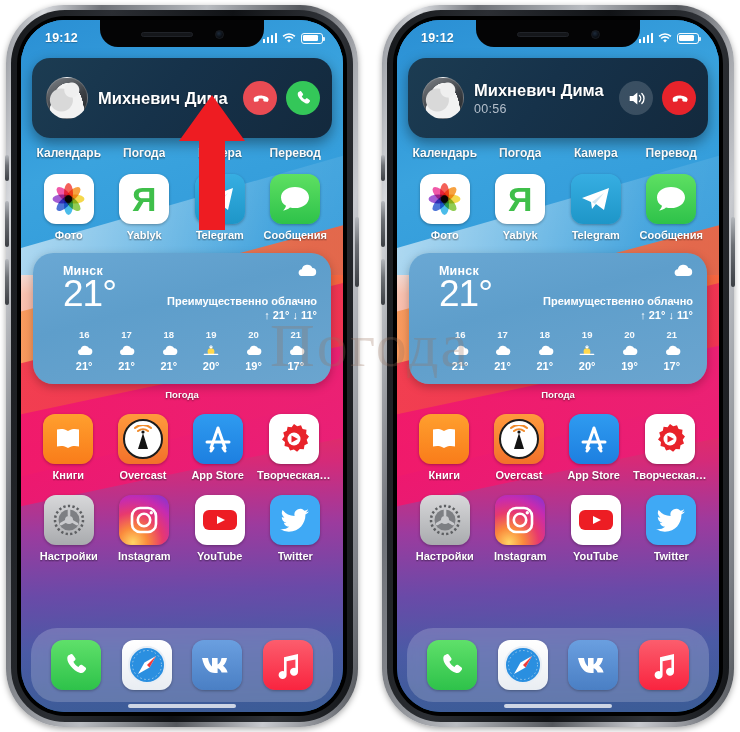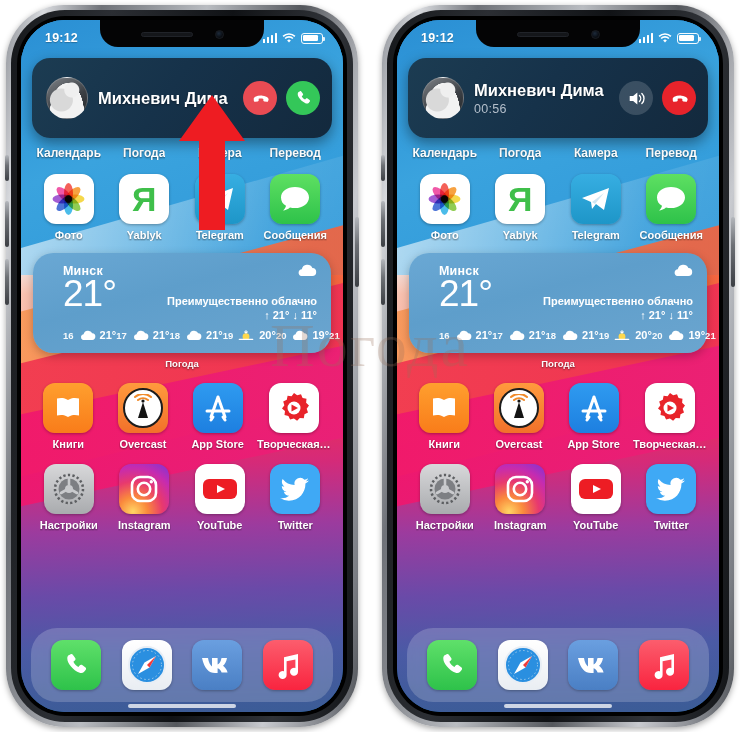--- a/index.html
+++ b/index.html
@@ -326,21 +326,21 @@
   .w-temp { font-size: 37px; font-weight: 300; line-height: .95; margin-top: -2px; letter-spacing: -1px; }
   .w-right { text-align: right; padding-top: 17px; }
   .w-cond { font-size: 11px; font-weight: bold; }
   .w-hl { font-size: 11px; font-weight: bold; margin-top: 2px; }
   .w-cloud-corner { position: absolute; right: 14px; top: 10px; }
   .w-hours {
     display: grid;
     grid-template-columns: repeat(6, 1fr);
     margin-top: 8px;
   }
-  .w-hour { display: flex; align-items: center; gap: 4px; }
+  .w-hour { display: flex; flex-direction: column; align-items: center; gap: 4px; }
   .w-h-time { font-size: 9.5px; font-weight: bold; opacity: .95; }
   .w-h-temp { font-size: 11px; font-weight: bold; }
   .widget-label {
     margin-top: 5px;
     font-size: 9.5px;
     color: #fff;
     font-weight: bold;
     text-shadow: 0 1px 2px rgba(0,0,0,.55);
   }
 

